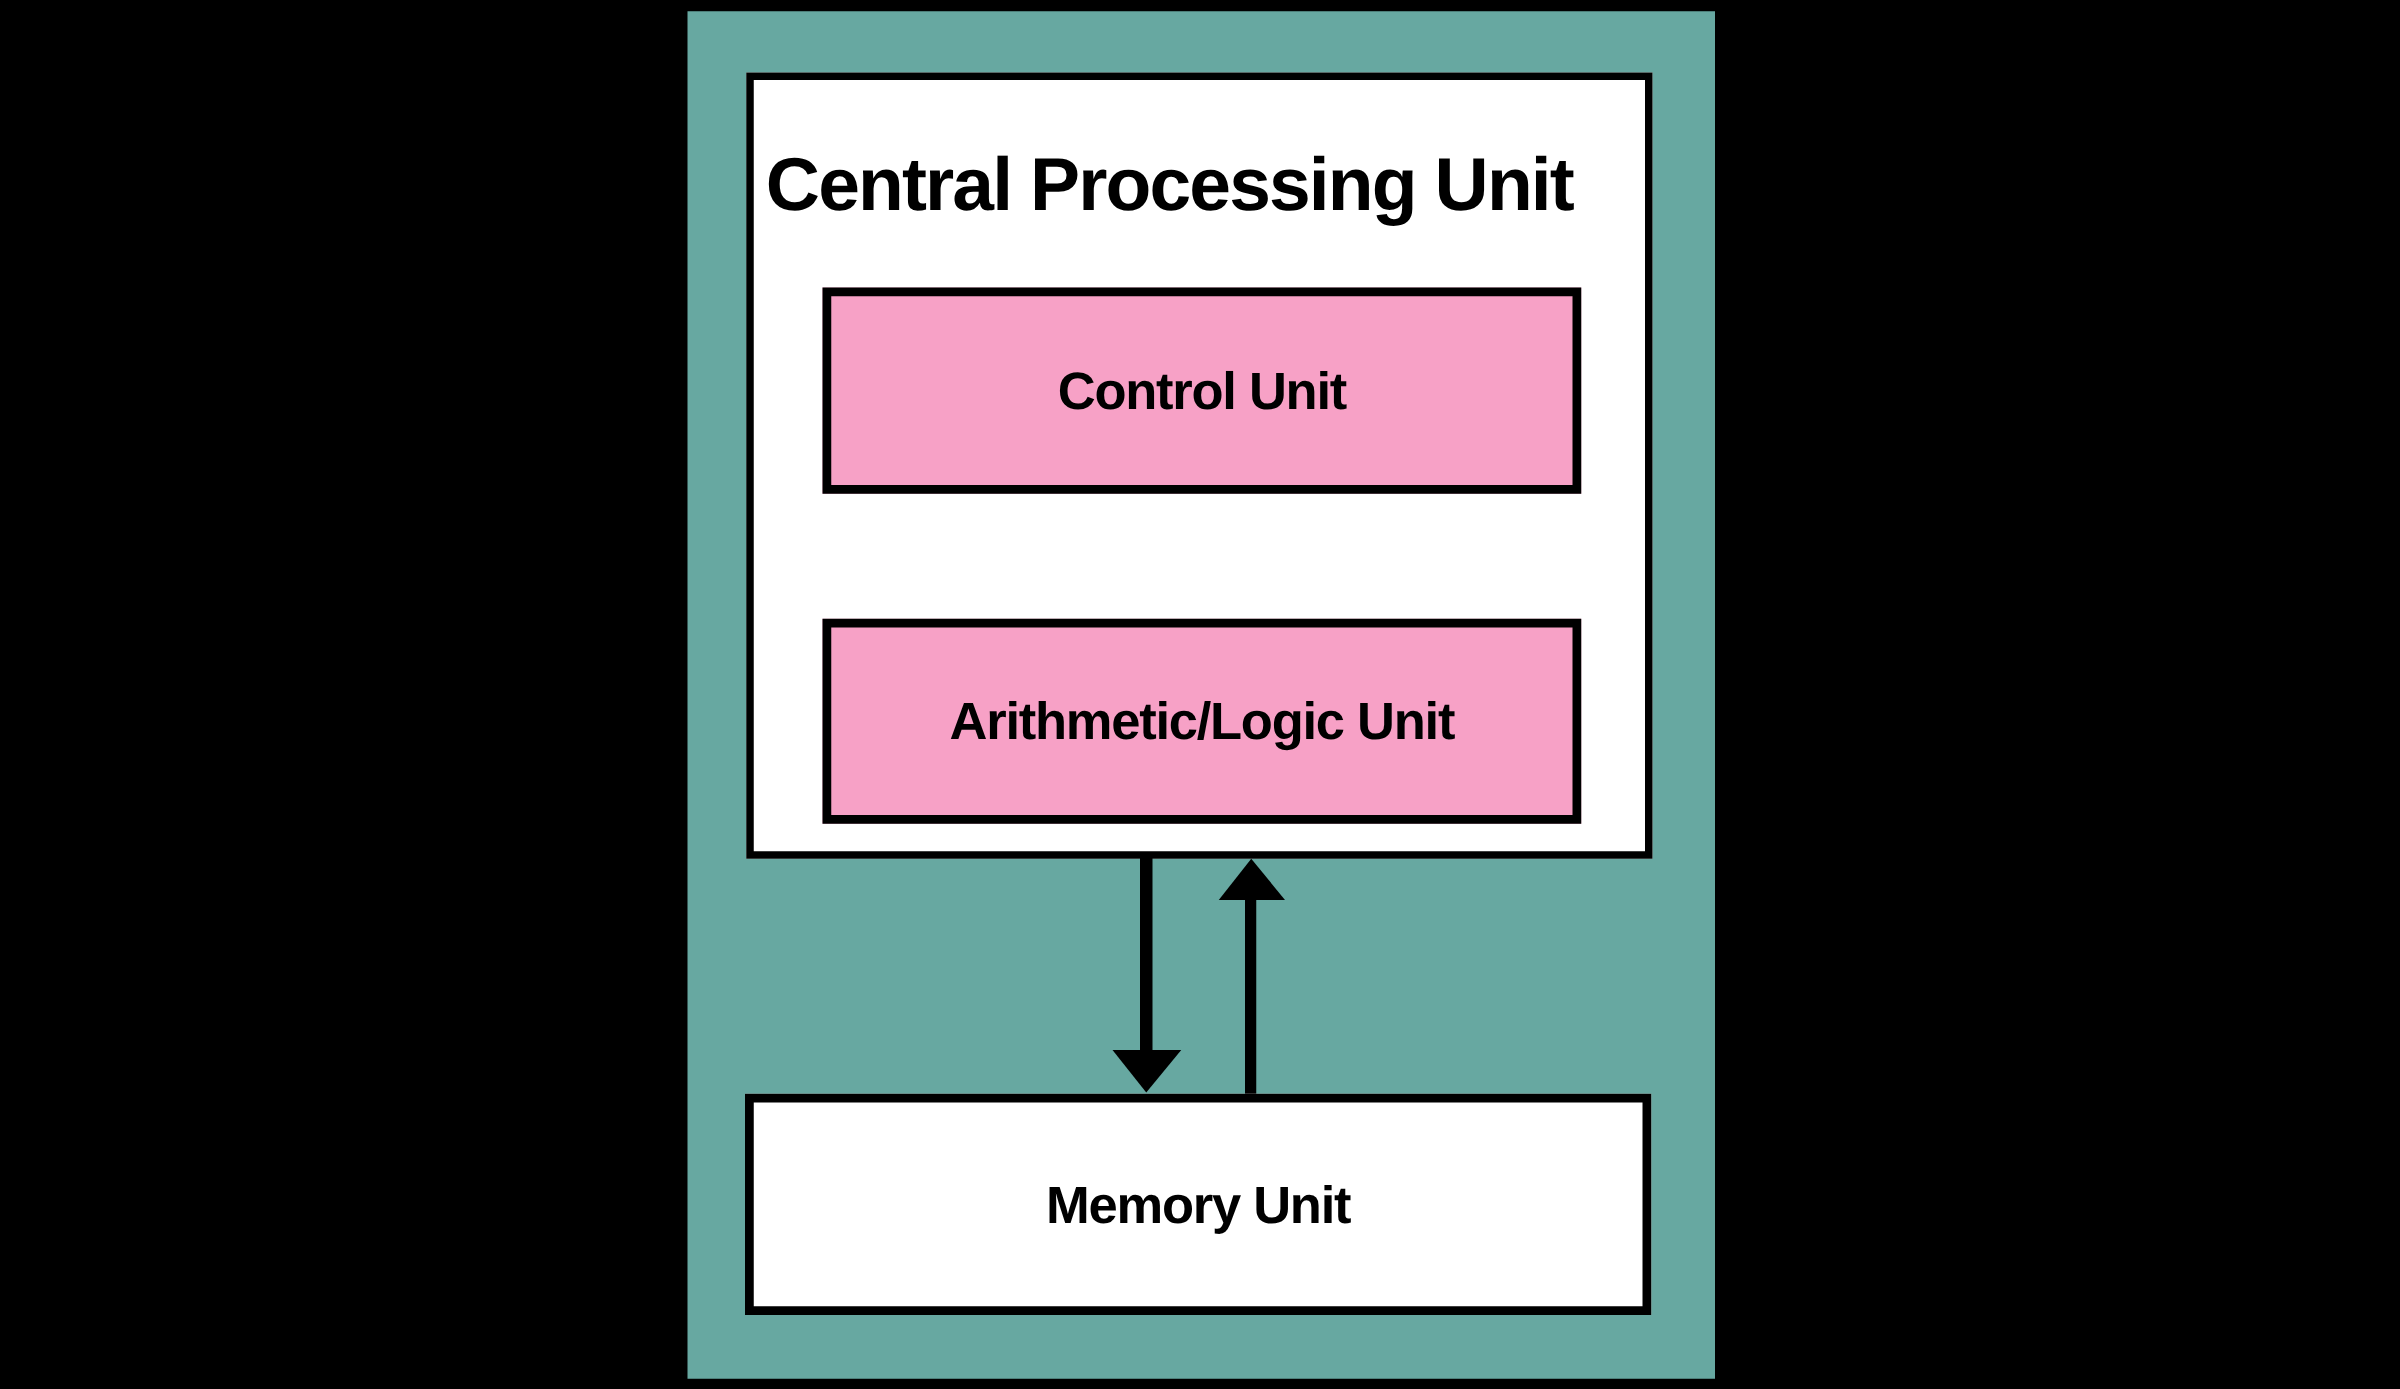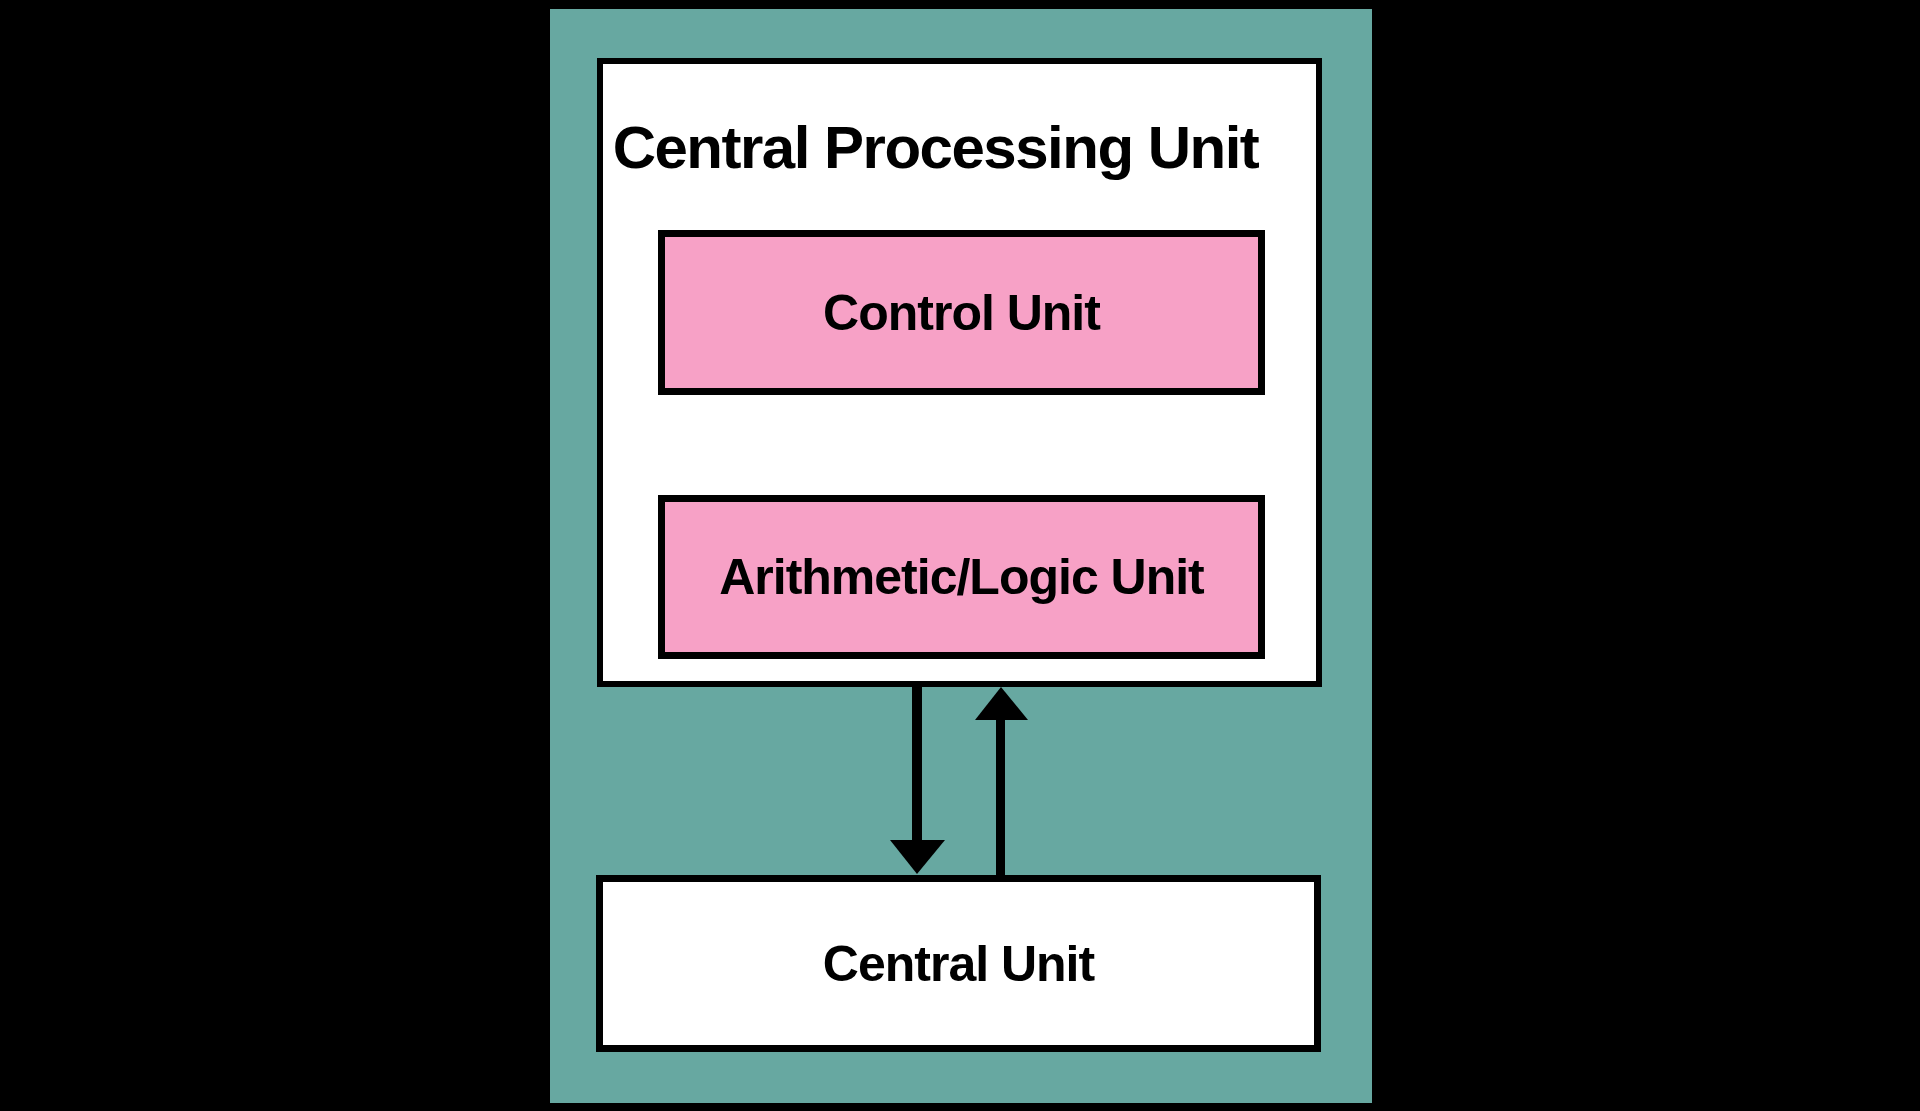--- a/index.html
+++ b/index.html
@@ -67,21 +67,21 @@
   .control-unit { top: 230px; height: 165px; }
   .alu-unit     { top: 458px; height: 164px; }
   .memory-box {
     left: 596px;
     top: 875px;
     width: 725px;
     height: 177px;
     border-width: 7px;
   }
   .unit-label {
-    font-size: 50px;
+    font-size: 42px;
     font-weight: bold;
     letter-spacing: -1px;
     white-space: nowrap;
   }
   .arrow-shaft {
     position: absolute;
     background: #000000;
   }
   .arrow-head {
     position: absolute;
@@ -128,16 +128,16 @@
     <div class="arrow-shaft down-shaft"></div>
     <div class="arrow-head down-head"></div>
   </div>
 
   <div>
     <div class="arrow-head up-head"></div>
     <div class="arrow-shaft up-shaft"></div>
   </div>
 
   <div class="box memory-box" style="background-color: rgb(255, 255, 255);">
-    <span class="unit-label">Central Unit</span>
+    <span class="unit-label">Memory Unit</span>
   </div>
 
 </div>
 
 </body></html>

